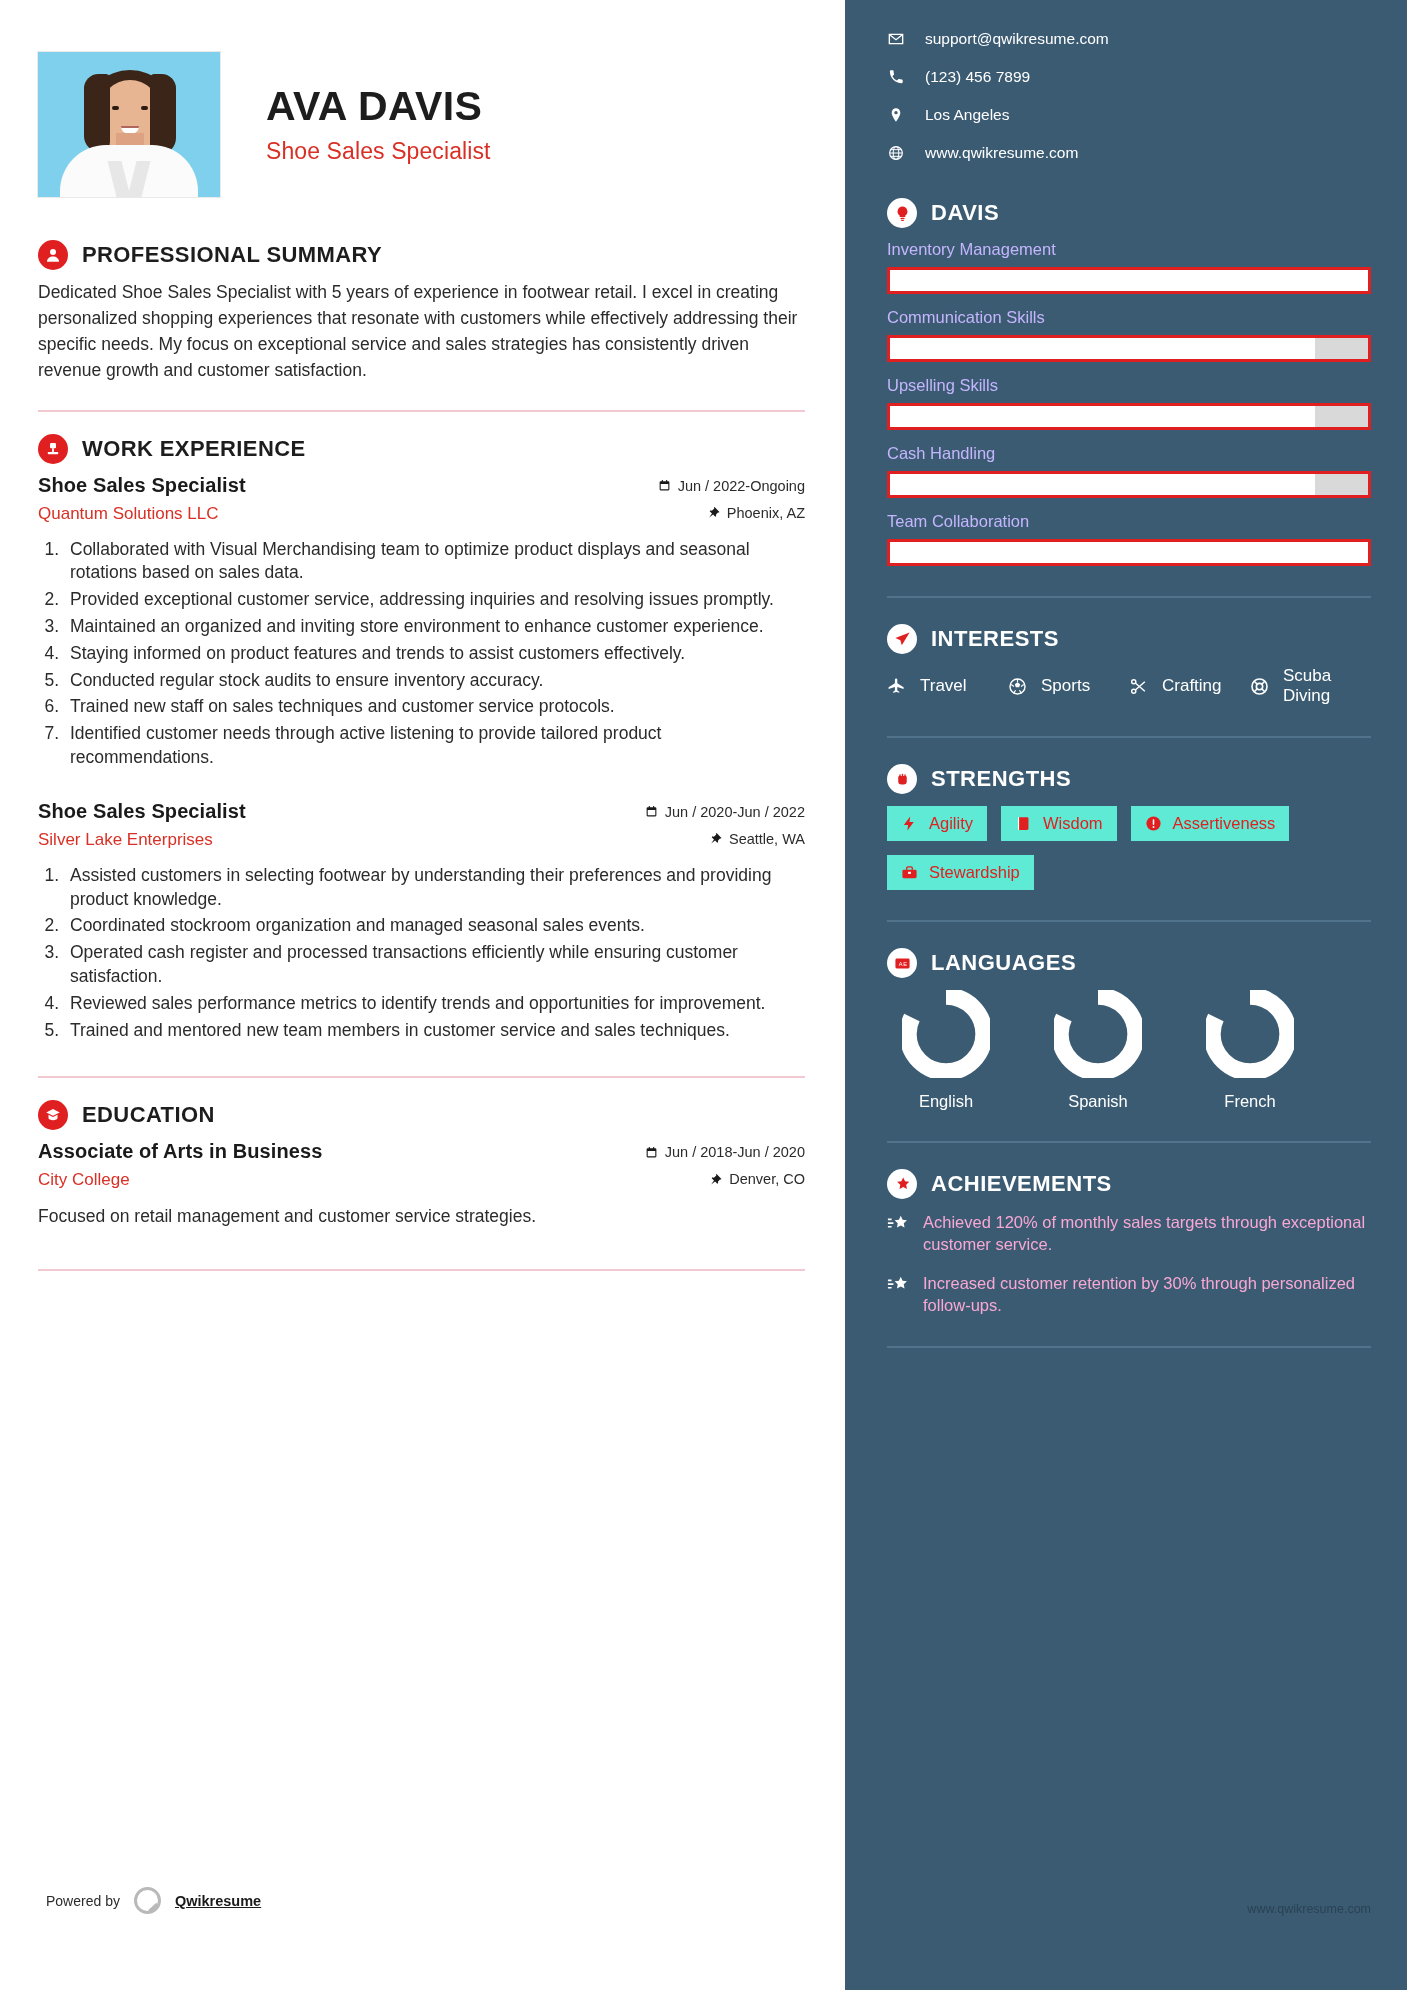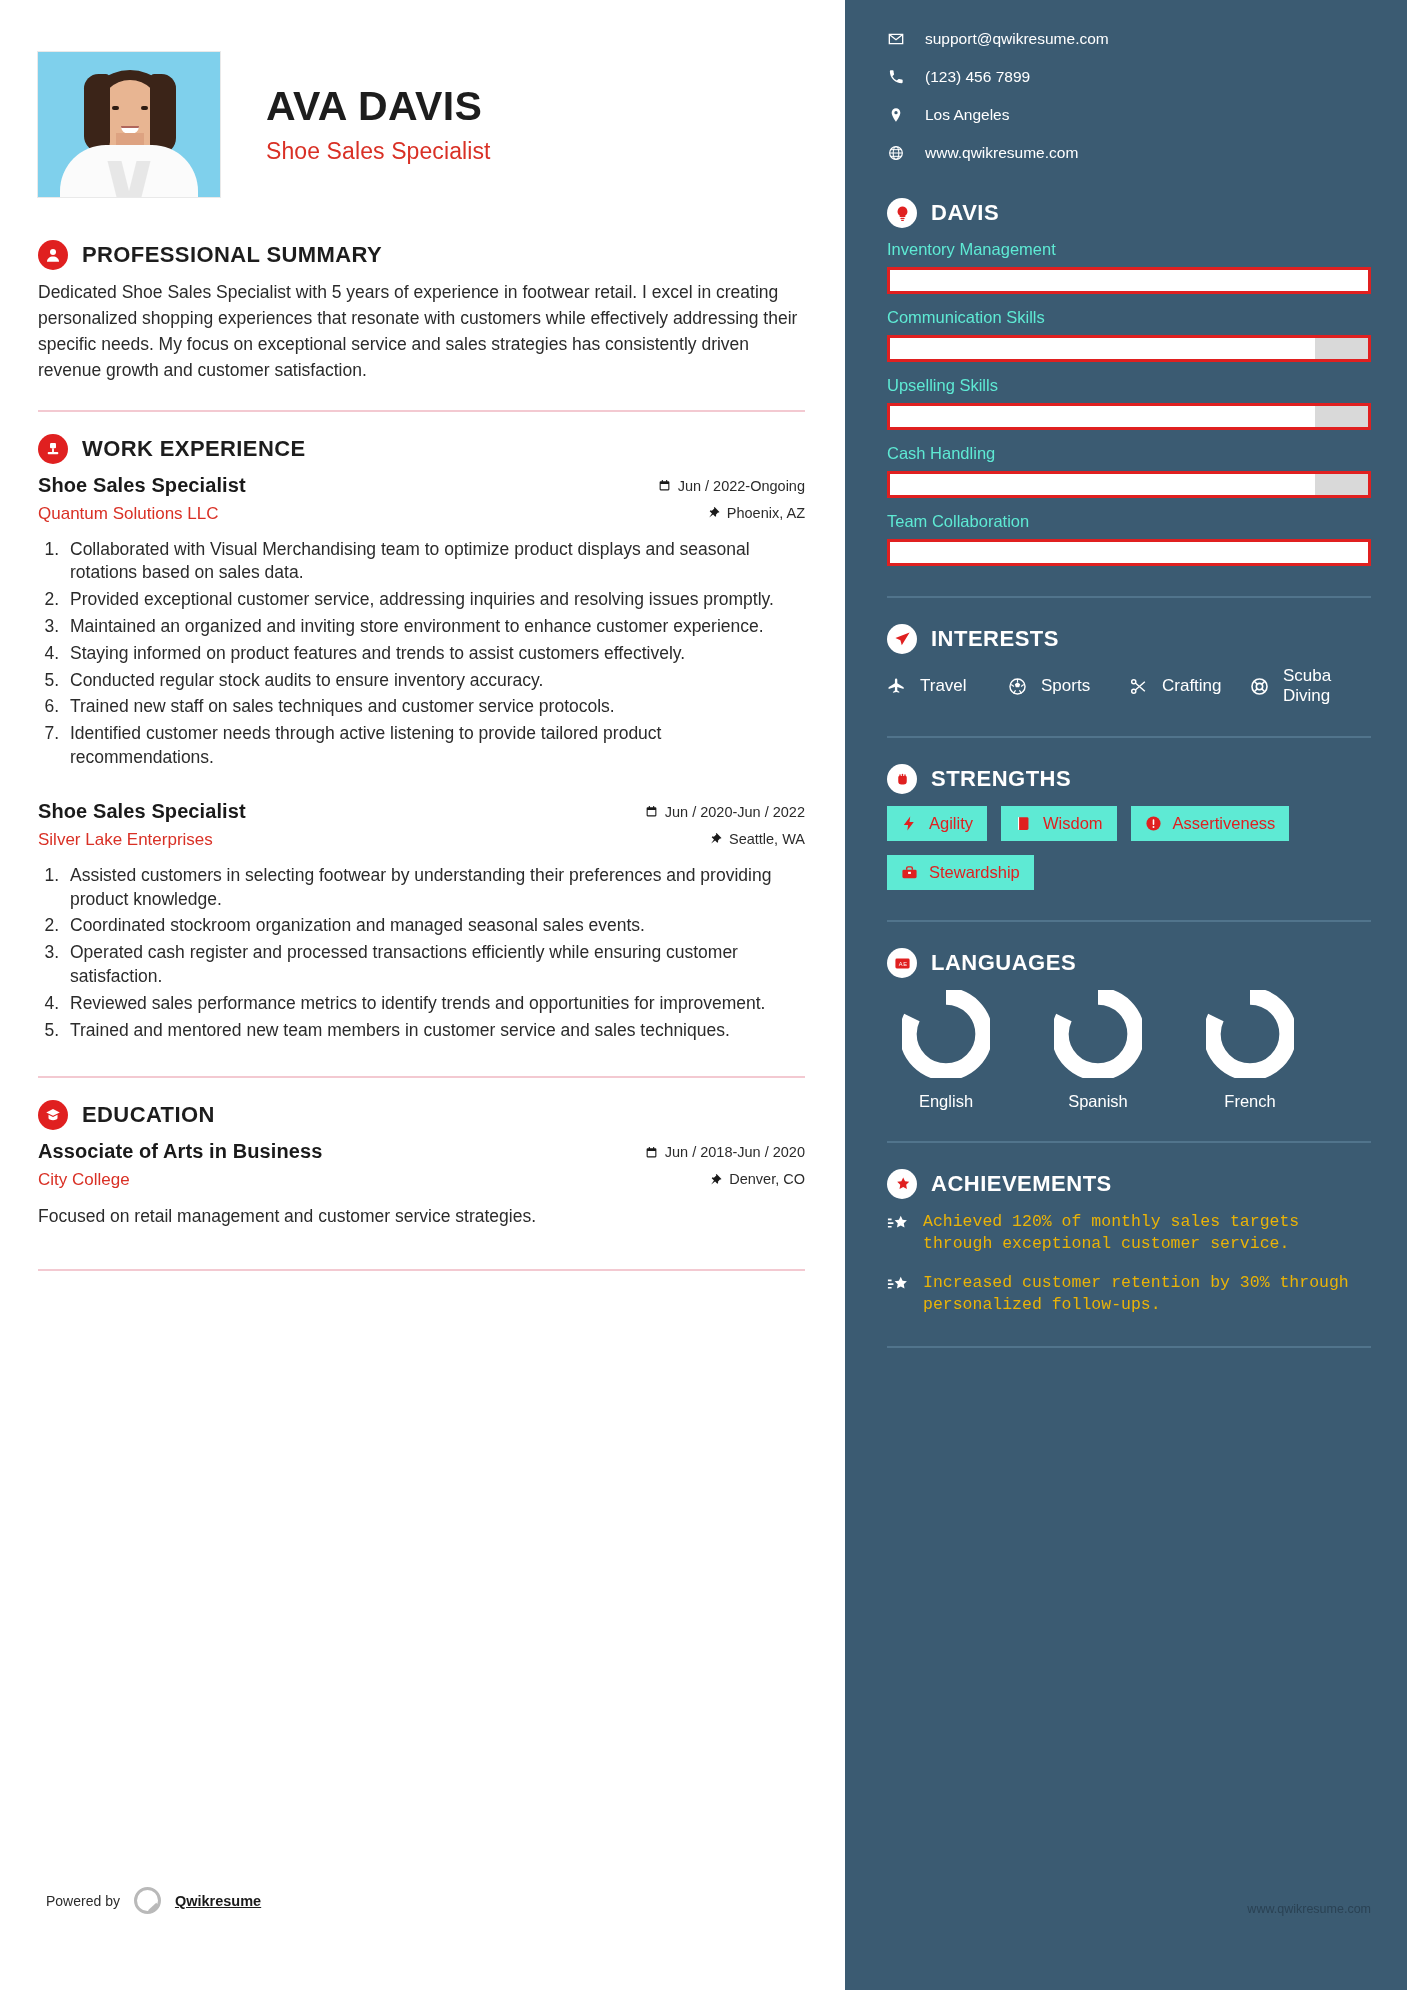--- a/index.html
+++ b/index.html
@@ -163,21 +163,21 @@
     width: 30px; height: 30px; border-radius: 50%;
     background: #ffffff; display: flex; align-items: center; justify-content: center;
     flex: 0 0 auto;
   }
   .r-sec-ico svg { width: 17px; height: 17px; fill: #e02020; }
   .r-sec-title {
     font-size: 22px; font-weight: 700; color: #ffffff; letter-spacing: 0.5px;
   }
 
   .skill { margin-bottom: 14px; }
-  .skill-name { font-size: 16.5px; color: #5eead4; margin-bottom: 8px; }
+  .skill-name { font-size: 16.5px; color: #c4b5fd; margin-bottom: 8px; }
   .skill-bar {
     height: 27px; background: #d9d9d9; border: 3px solid #e02020;
   }
   .skill-fill { height: 100%; background: #ffffff; }
 
   .r-divider { height: 2px; background: #51748c; margin: 30px 0 26px 0; }
 
   .interests-grid {
     display: grid; grid-template-columns: 1fr 1fr 1fr 1fr; row-gap: 16px; margin-top: 4px;
   }
@@ -195,21 +195,21 @@
   .strength svg { width: 17px; height: 17px; fill: #e02020; flex: 0 0 auto; }
   .strength span { font-size: 16.5px; color: #e02020; }
 
   .lang-row { display: flex; gap: 34px; margin-top: 10px; }
   .lang { text-align: center; width: 118px; }
   .lang svg { width: 88px; height: 88px; display: block; margin: 0 auto; }
   .lang .lname { font-size: 16.5px; color: #ffffff; margin-top: 14px; }
 
   .ach { display: flex; gap: 14px; margin-bottom: 16px; align-items: flex-start; }
   .ach svg { width: 22px; height: 22px; fill: #ffffff; flex: 0 0 auto; margin-top: 2px; }
-  .ach span { font-size: 16.5px; line-height: 1.35; color: #eab308; font-family: Liberation Mono, monospace; }
+  .ach span { font-size: 16.5px; line-height: 1.35; color: #f9a8d4; }
 
   .right-foot {
     position: absolute; right: 36px; bottom: 74px;
     font-size: 12.5px; color: #2a4254;
   }
 </style>
 </head>
 <body>
 
 <div class="page">

